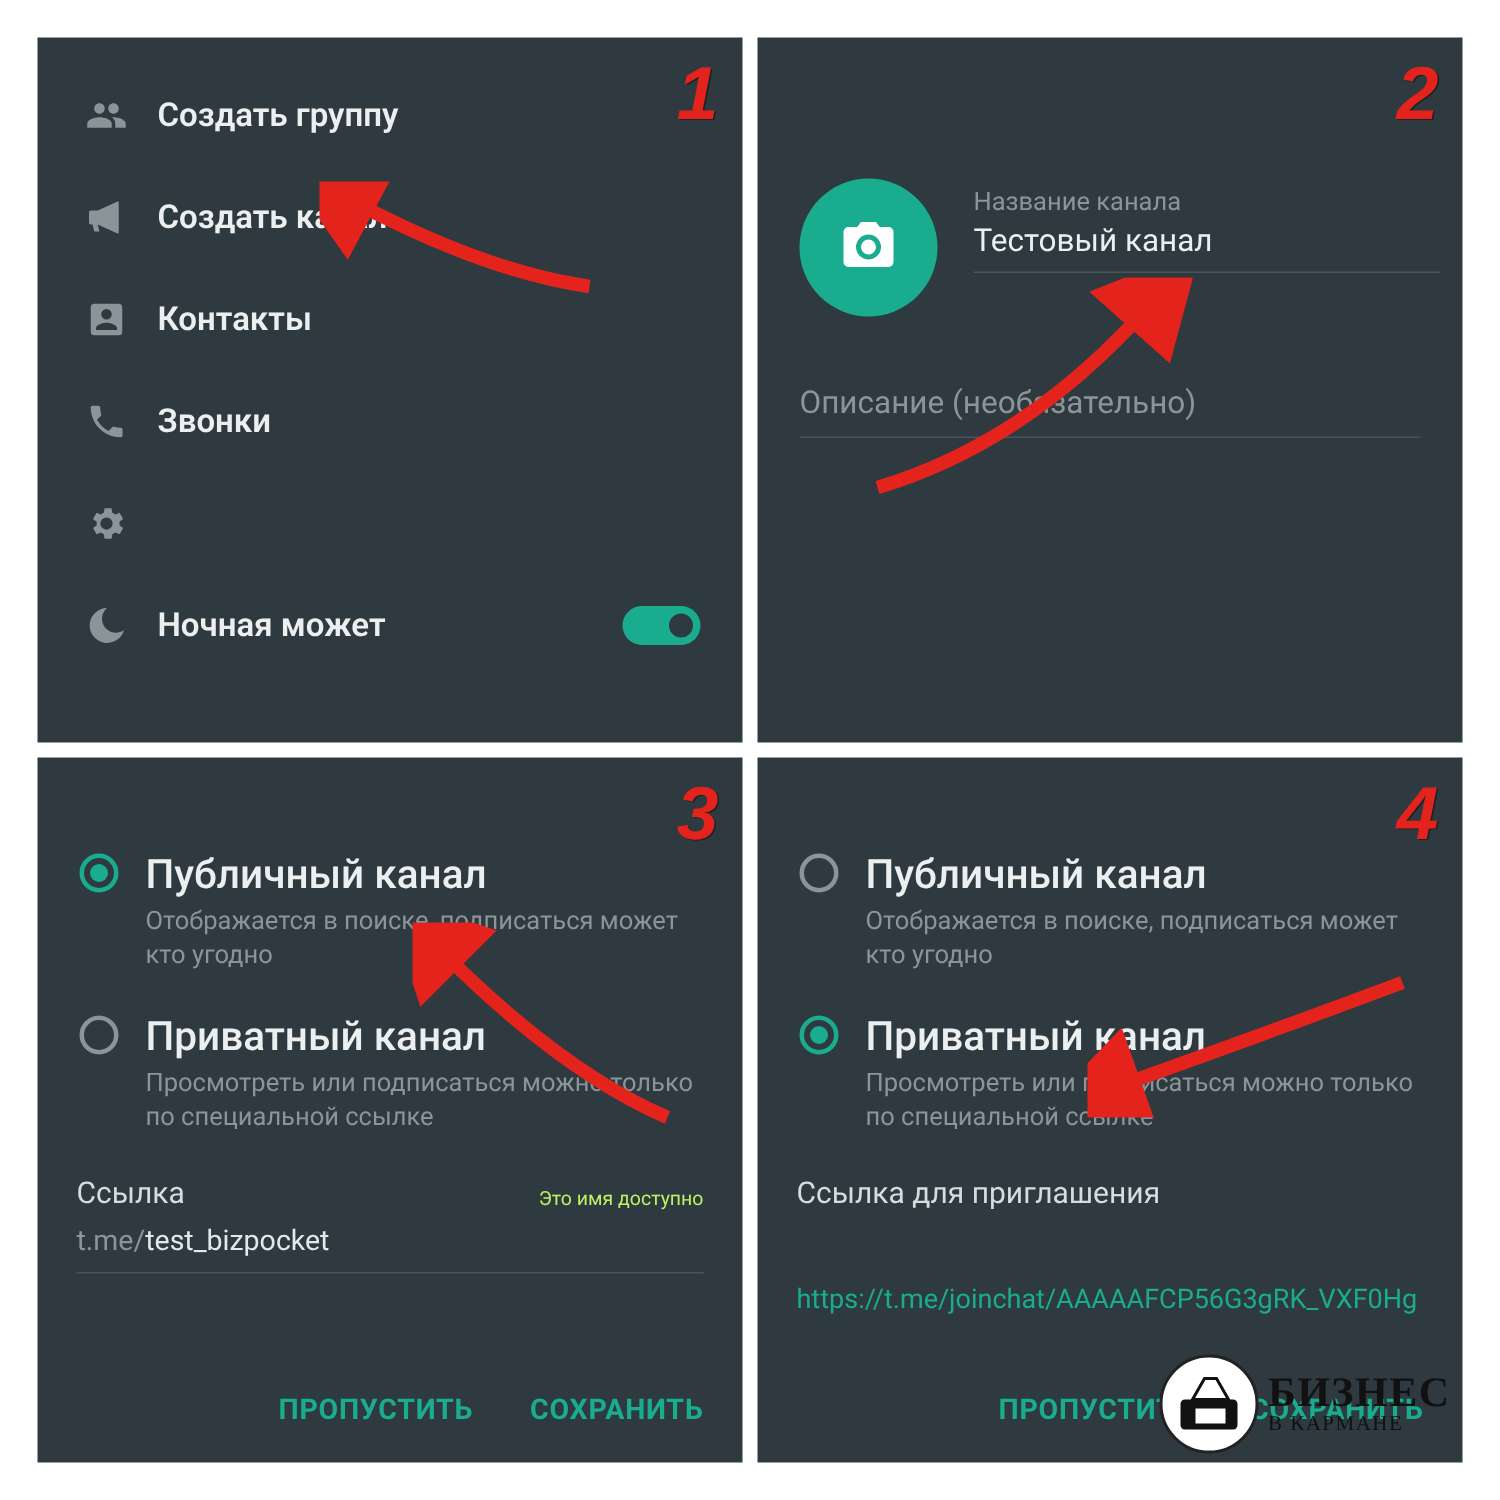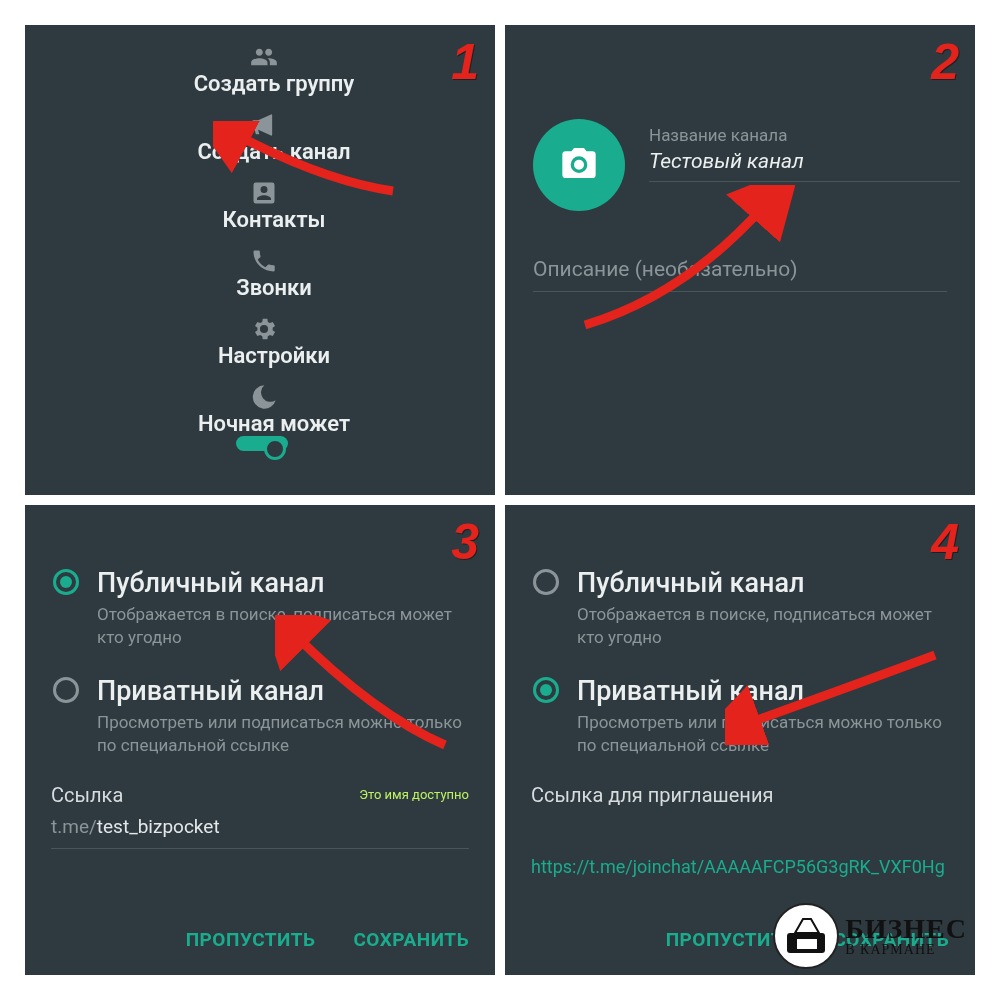--- a/index.html
+++ b/index.html
@@ -49,21 +49,20 @@
   .menu { padding: 18px 4px 0 4px; }
   .menu-item {
     display: flex;
     align-items: center;
     height: 68px;
     padding-left: 28px;
     font-size: 22px;
     font-weight: 600;
     color: #eceff0;
     cursor: pointer;
-    flex-direction: column;
   }
   .menu-item .mi-icon {
     width: 48px;
     display: flex;
     align-items: center;
     justify-content: flex-start;
     color: #8a9499;
   }
   .menu-item .mi-icon svg { width: 28px; height: 28px; fill: #8a9499; }
   .menu-item .mi-label { flex: 1; }
@@ -83,21 +82,20 @@
     width: 92px; height: 92px; border-radius: 50%;
     background: #1aac8f; display: flex; align-items: center; justify-content: center;
     flex-shrink: 0;
   }
   .camera-circle svg { width: 40px; height: 40px; fill: #fff; }
   .p2-fields { flex: 1; padding-top: 6px; }
   .field-label { font-size: 17px; color: #8a9499; margin-bottom: 4px; }
   .field-value {
     font-size: 21px; color: #eceff0; padding-bottom: 8px;
     border-bottom: 1px solid #4a555a;
-    font-style: italic;
   }
   .desc-field {
     margin: 46px 28px 0 28px;
     font-size: 21px; color: #8a9499;
     padding-bottom: 10px;
     border-bottom: 1px solid #4a555a;
   }
   .dialog-actions {
     position: absolute; bottom: 24px; right: 26px;
     display: flex; gap: 38px;
@@ -116,21 +114,21 @@
   }
   .radio-circle.checked { border-color: #1aac8f; }
   .radio-circle.checked::after {
     content: ""; position: absolute; left: 4px; top: 4px;
     width: 12px; height: 12px; border-radius: 50%; background: #1aac8f;
   }
   .radio-text .rt-title { font-size: 27px; color: #eceff0; font-weight: 500; margin-bottom: 4px; }
   .radio-text .rt-desc { font-size: 17px; color: #8a9499; line-height: 1.35; }
 
   .link-block { padding: 0 26px; margin-top: 8px; }
-  .link-row { display: flex; justify-content: space-between; align-items: center; }
+  .link-row { display: flex; justify-content: space-between; align-items: flex-end; }
   .link-label { font-size: 20px; color: #d7dcde; }
   .link-avail { font-size: 13px; color: #bef264; }
   .link-input {
     margin-top: 8px; font-size: 19px; padding-bottom: 10px;
     border-bottom: 1px solid #4a555a;
   }
   .link-input .prefix { color: #8a9499; }
   .link-input .slug { color: #e4e8ea; }
 
   .invite-block { padding: 0 26px; margin-top: 14px; }
@@ -195,21 +193,20 @@
             </svg>
         </span>
         <span class="mi-label">Звонки</span>
       </div>
       <div class="menu-item">
         <span class="mi-icon">
           <svg viewBox="0 0 24 24">
               <path d="M19.4 13a7.5 7.5 0 0 0 0-2l2.1-1.6-2-3.5-2.5 1a7.2 7.2 0 0 0-1.7-1l-.4-2.6h-4l-.4 2.6a7.2 7.2 0 0 0-1.7 1l-2.5-1-2 3.5L6.4 11a7.5 7.5 0 0 0 0 2l-2.1 1.6 2 3.5 2.5-1c.5.4 1.1.7 1.7 1l.4 2.6h4l.4-2.6c.6-.3 1.2-.6 1.7-1l2.5 1 2-3.5L19.4 13zM12 15.5A3.5 3.5 0 1 1 12 8.5a3.5 3.5 0 0 1 0 7z"></path>
             </svg>
         </span>
-        <span class="mi-label">Настройки</span>
       </div>
       <div class="menu-item">
         <span class="mi-icon">
           <svg viewBox="0 0 24 24">
               <path d="M12.3 2a10 10 0 1 0 9.7 12.7A8 8 0 0 1 12.3 2z"></path>
             </svg>
         </span>
         <span class="mi-label">Ночная может</span>
         <span class="toggle"></span>
       </div>

